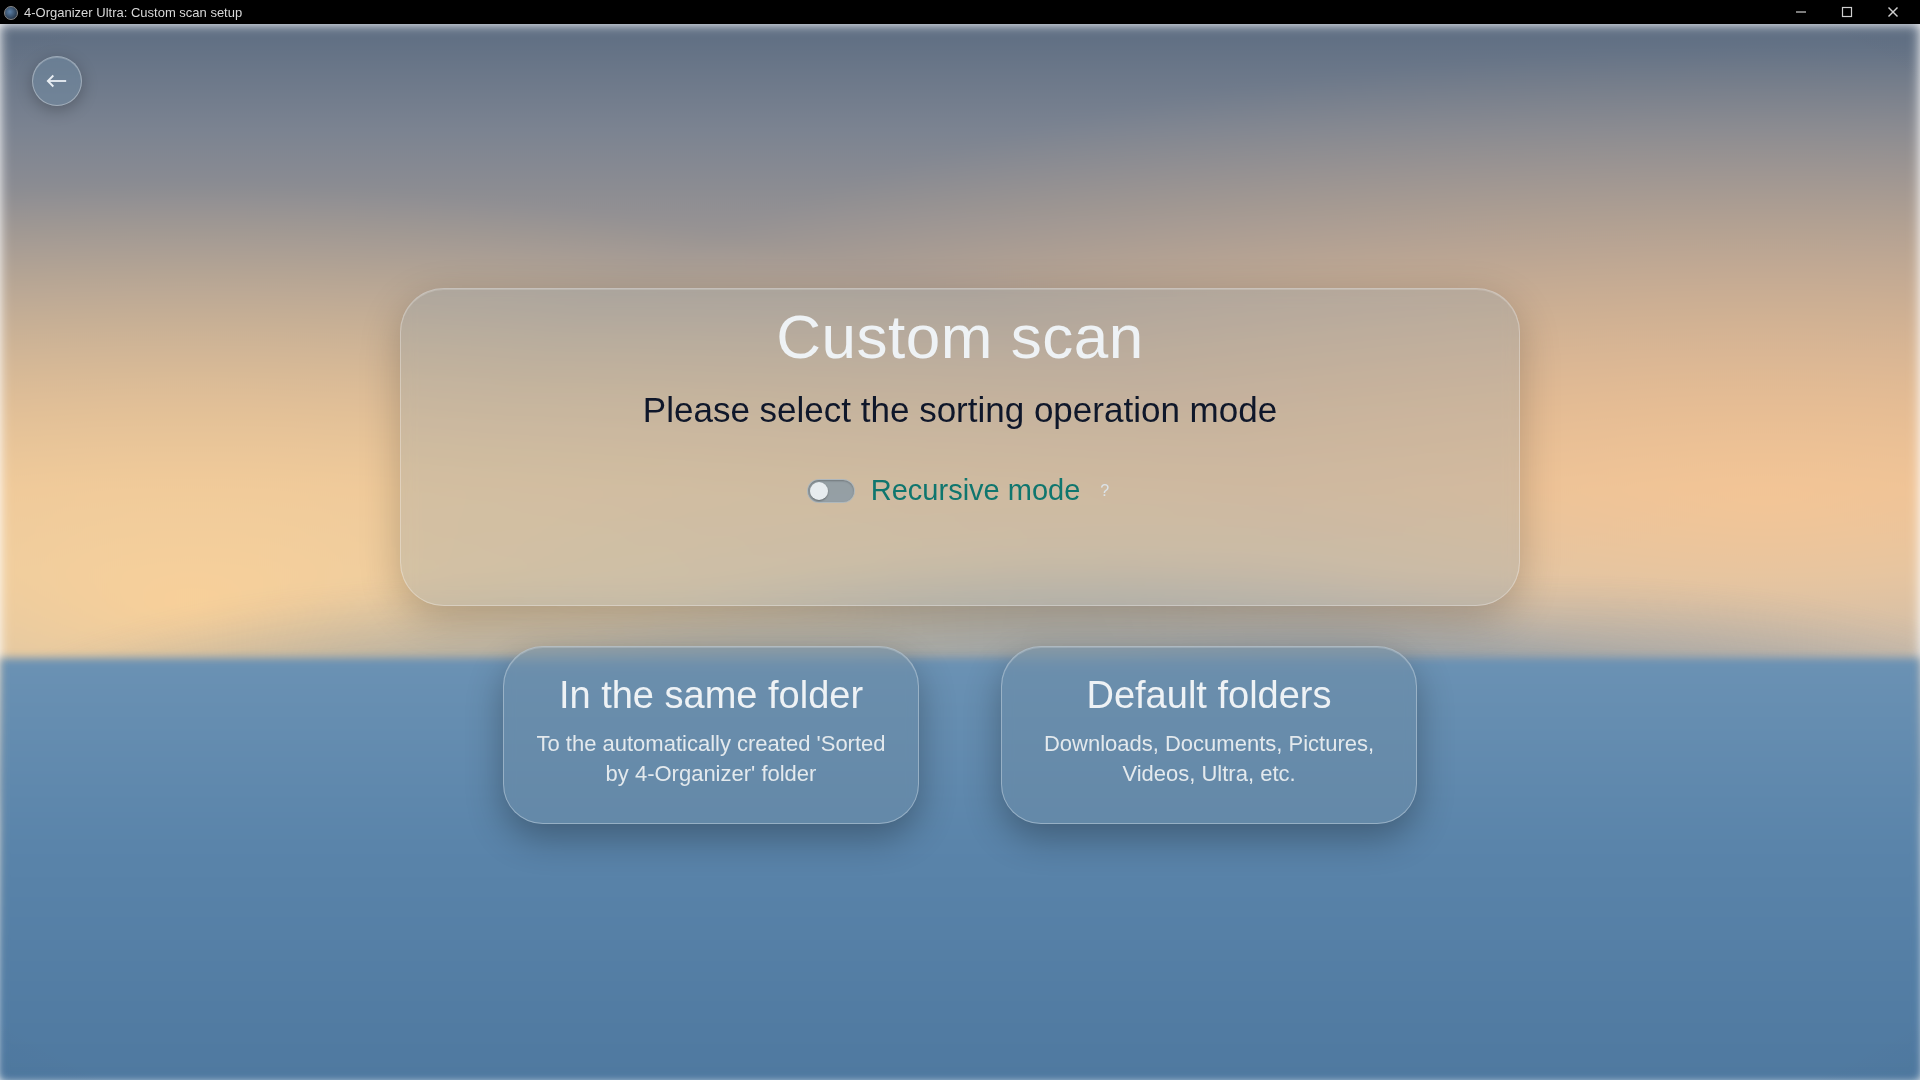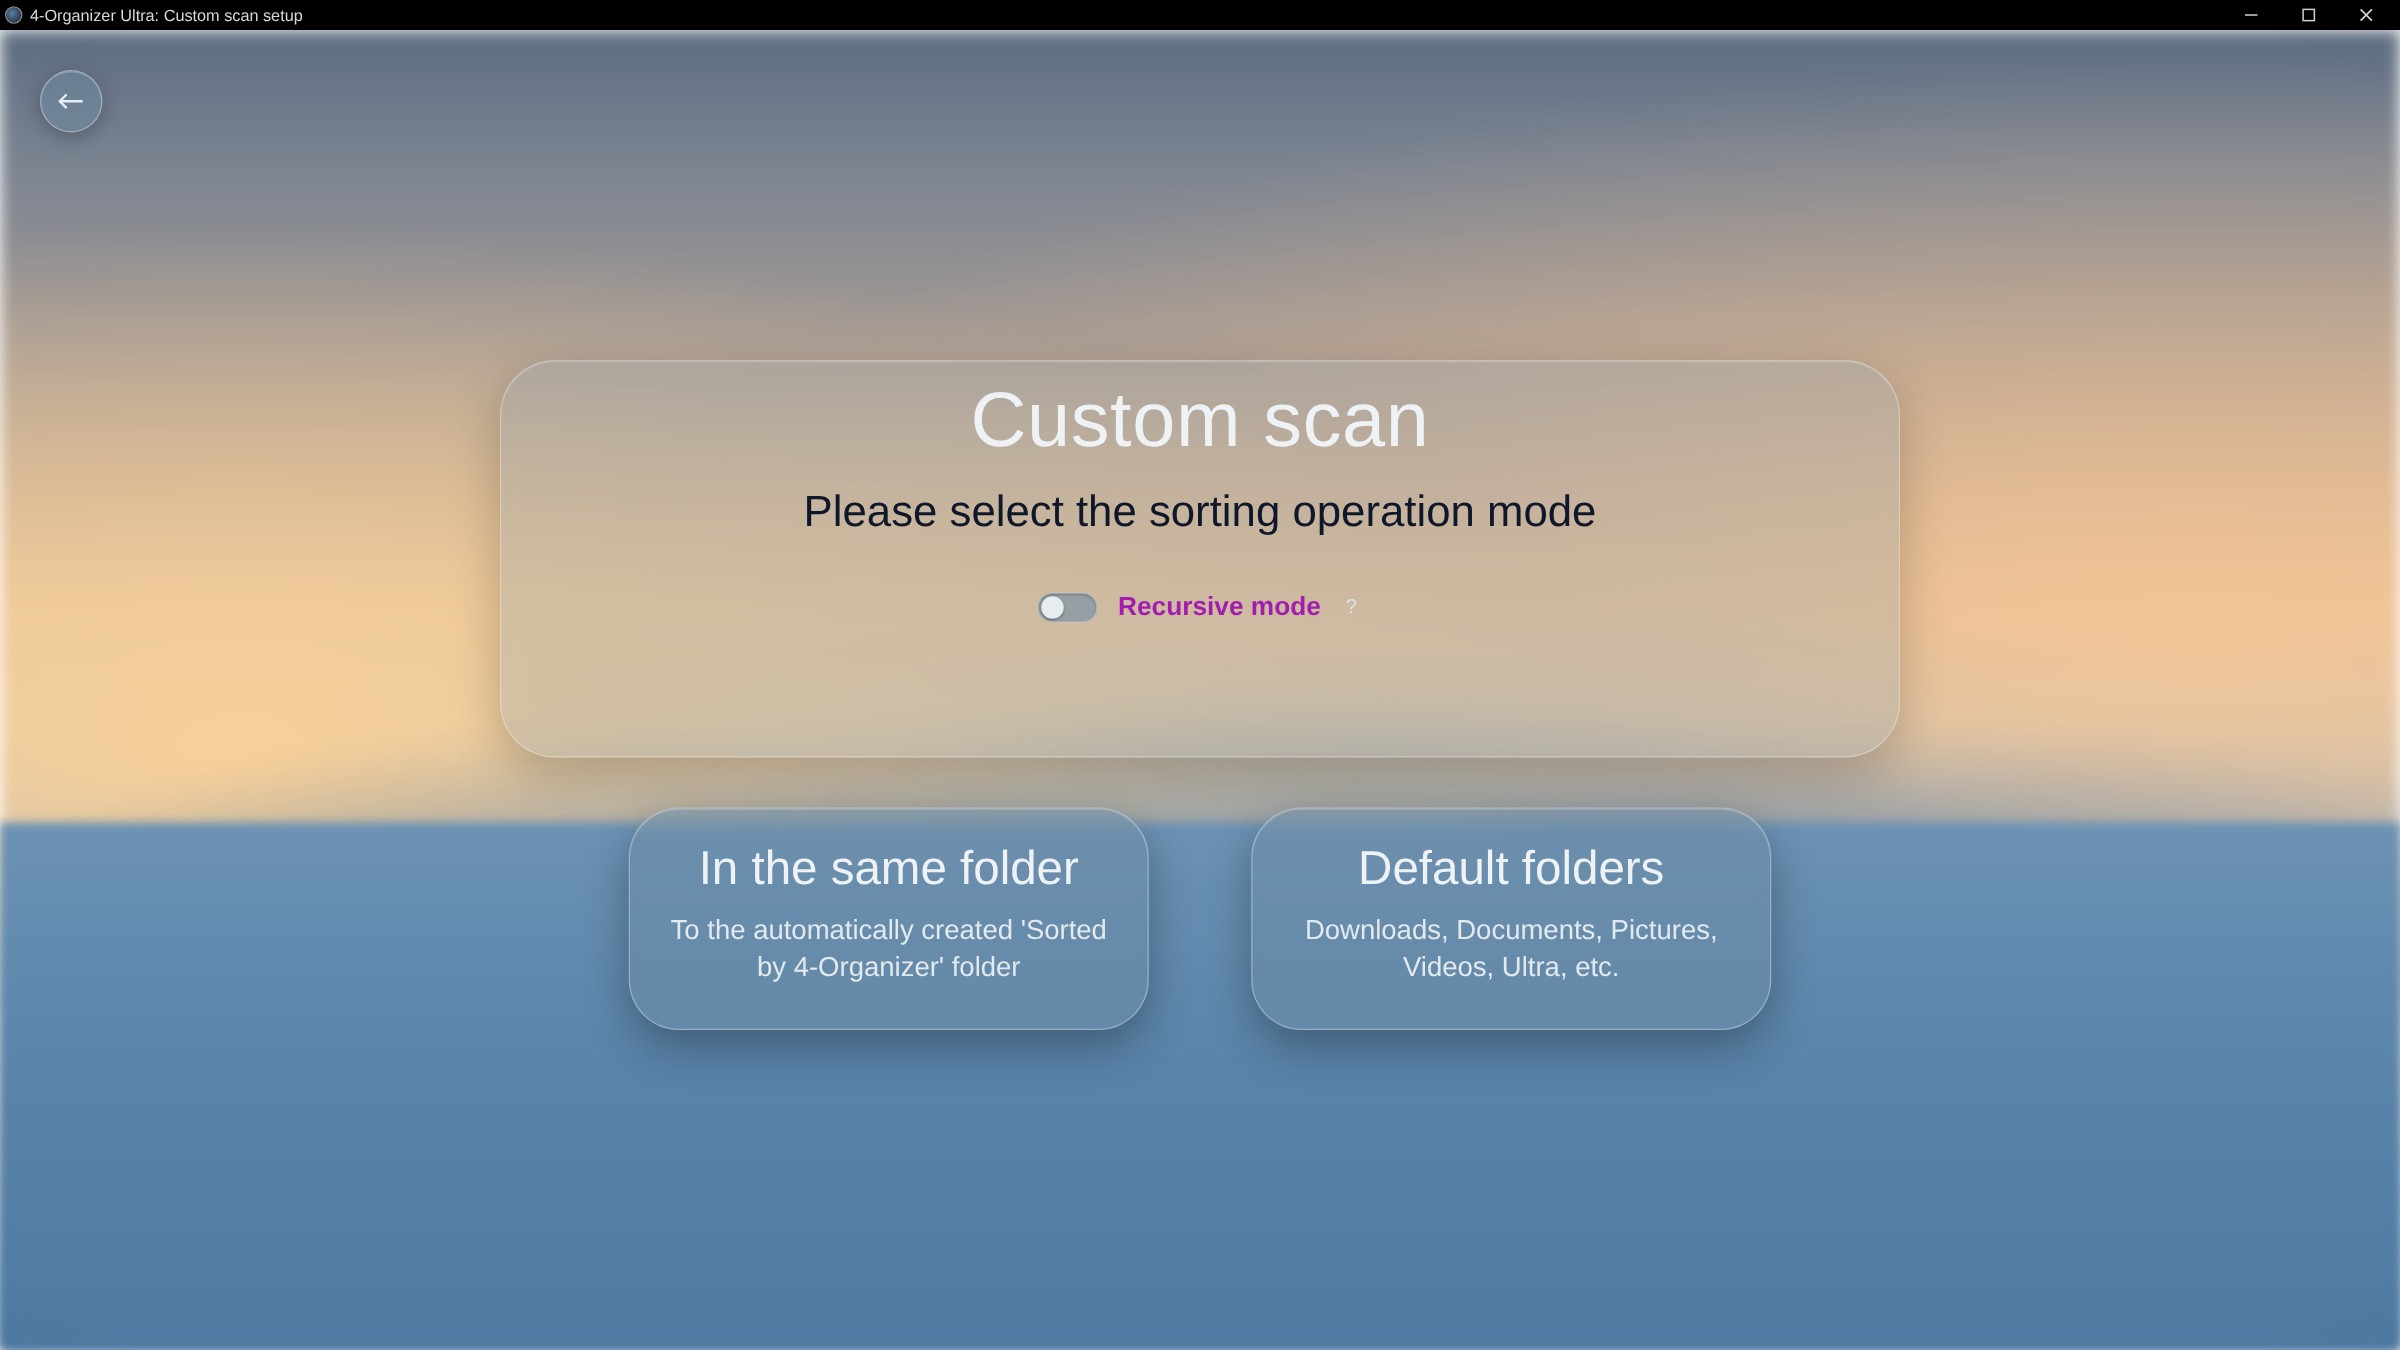--- a/index.html
+++ b/index.html
@@ -6,21 +6,21 @@
   html, body { width: 1920px; height: 1080px; overflow: hidden; font-family: "Segoe UI", "Helvetica Neue", Arial, sans-serif; }
 
   
   .titlebar {
     position: absolute; top: 0; left: 0; right: 0; height: 24px;
     background: #000; color: #d8d8d8;
     display: flex; align-items: center; justify-content: space-between;
     font-size: 13px; padding: 0 4px 0 4px;
     z-index: 10;
   }
-  .titlebar-left { display: flex; align-items: flex-start; gap: 6px; }
+  .titlebar-left { display: flex; align-items: flex-end; gap: 6px; }
   .titlebar-icon {
     width: 14px; height: 14px; border-radius: 50%;
     background: radial-gradient(circle at 40% 40%, #5b7fa6 0%, #2a3b4f 70%);
     border: 1px solid #888; flex: 0 0 auto;
   }
   .titlebar-controls { display: flex; align-items: center; gap: 0; }
   .tbbtn {
     width: 46px; height: 24px; display: flex; align-items: center; justify-content: center;
     color: #cfcfcf; cursor: pointer;
   }
@@ -114,21 +114,21 @@
     border: 1px solid rgba(255,255,255,0.25);
     position: relative; cursor: pointer;
     box-shadow: inset 0 1px 2px rgba(0,0,0,0.25);
   }
   .toggle-knob {
     position: absolute; top: 2px; left: 2px;
     width: 18px; height: 18px; border-radius: 50%;
     background: #e7ecef;
     box-shadow: 0 1px 2px rgba(0,0,0,0.35);
   }
-  .toggle-label { font-size: 21px; font-weight: 700; color: #a21caf; }
+  .toggle-label { font-size: 29px; font-weight: 400; color: #0f766e; }
   .help {
     font-size: 16px; color: #dbe3e9; cursor: pointer;
     padding: 0 4px;
   }
 
   
   .options {
     position: absolute; left: 50%; transform: translateX(-50%);
     top: 622px; width: 1120px;
     display: flex; gap: 82px; justify-content: center;

